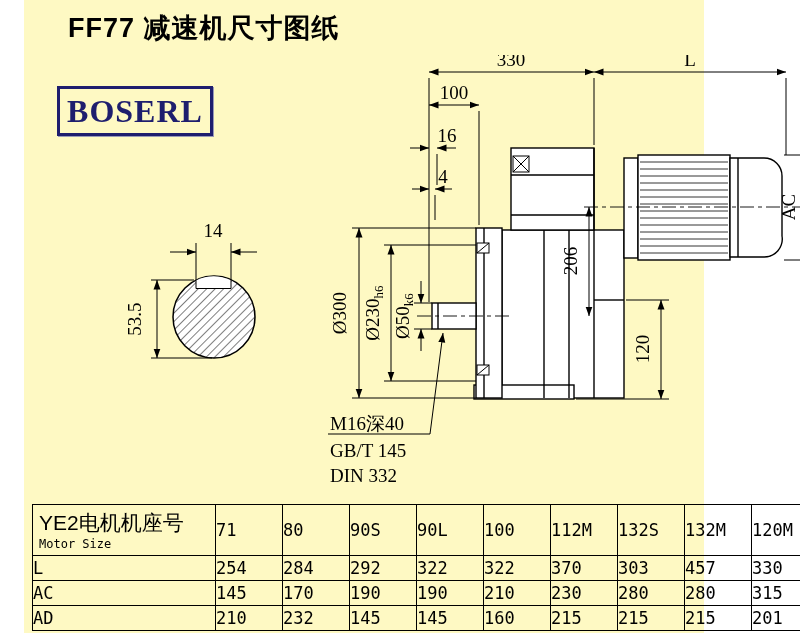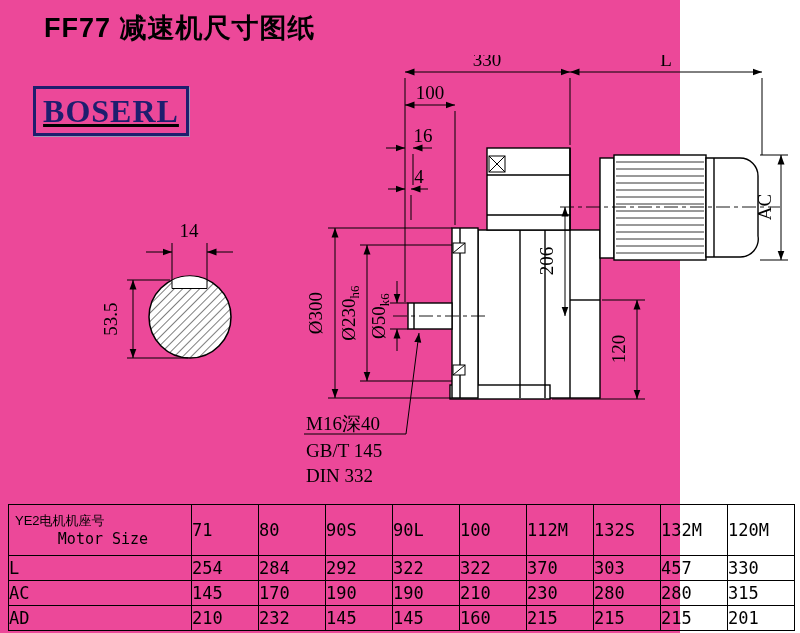--- a/index.html
+++ b/index.html
@@ -1,35 +1,35 @@
 <!DOCTYPE html>
 <html><head>
 <meta charset="utf-8">
 <style>
   html,body{margin:0;padding:0;background:#fff;width:800px;height:633px;overflow:hidden;}
-  .page{position:relative;width:680px;height:633px;background:#ec4899;color:#000;
-        font-family:"Liberation Sans",sans-serif;}
+  .page{position:relative;width:680px;height:633px;background:#fef9c3;color:#000;
+        font-family:"Liberation Sans",sans-serif;margin-left:24px;}
   .title{position:absolute;left:44px;top:10px;font-size:27px;font-weight:bold;
          letter-spacing:1px;font-family:"Liberation Sans",sans-serif;}
   .logo{position:absolute;left:33px;top:86px;width:150px;height:44px;
         border:3px solid #1e1e6e;display:flex;align-items:center;justify-content:center;
-        box-shadow:1px 1px 0 #9a9ab8;text-decoration:underline;}
+        box-shadow:1px 1px 0 #9a9ab8;}
   .logo span{font-family:"Liberation Serif",serif;font-weight:bold;font-size:32px;
         color:#1e1e6e;letter-spacing:1px;}
   svg{position:absolute;left:0;top:55px;}
   svg text{fill:#000;font-family:"Liberation Serif",serif;font-size:19px;}
   .dimtable{position:absolute;left:8px;top:504px;width:787px;border-collapse:collapse;
         table-layout:fixed;font-family:"DejaVu Sans Mono","Liberation Mono",monospace;}
   .dimtable td{border:1px solid #000;text-align:left;font-size:17px;padding:0;
         vertical-align:middle;}
   .dimtable tr.hdr td{height:50px;}
   .dimtable tr.datarow td{height:24px;}
   .hcell{text-align:left !important;padding-left:6px !important;}
-  .hcell .cn{font-family:"Liberation Sans",sans-serif;font-size:13px;}
-  .hcell .en{font-size:15px;text-align:center;}
+  .hcell .cn{font-family:"Liberation Sans",sans-serif;font-size:21px;}
+  .hcell .en{font-size:12px;}
 </style>
 </head>
 <body>
 
 <div class="page">
 
   <div class="title">FF77 减速机尺寸图纸</div>
 
   <div class="logo">
     <span>BOSERL</span>

